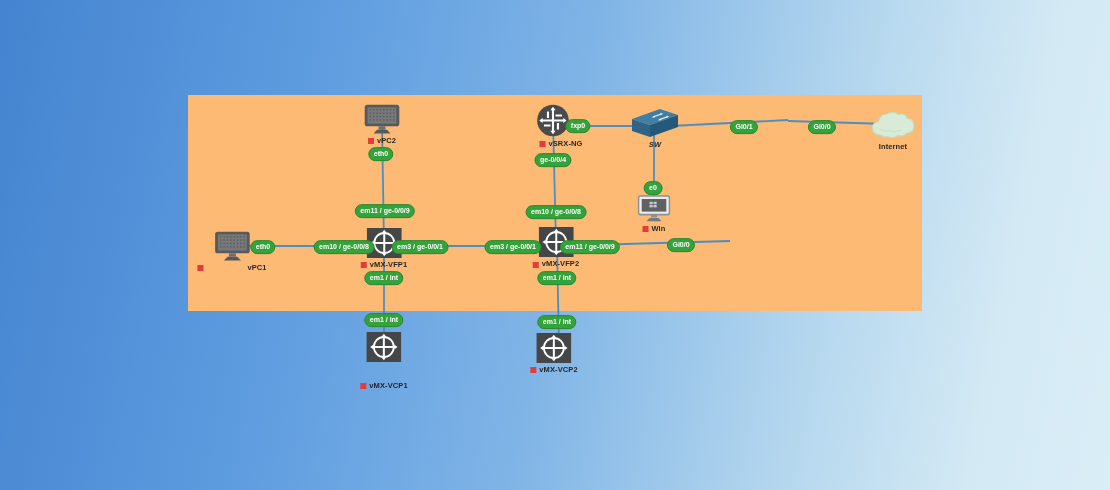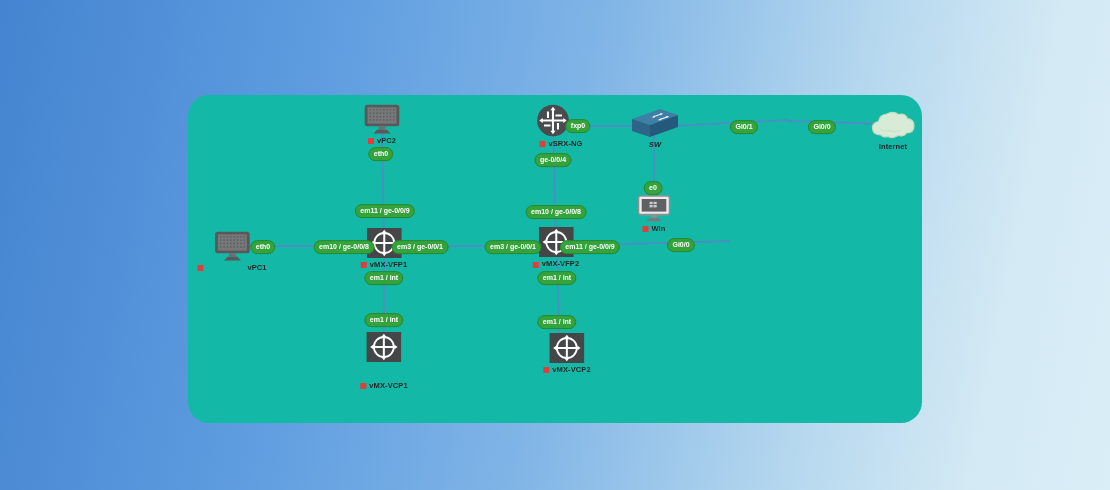--- a/index.html
+++ b/index.html
@@ -25,21 +25,21 @@
   .status-sq{width:6px;height:6px;display:inline-block;flex:0 0 auto;}
   .pill{
     position:absolute;z-index:3;transform:translate(-50%,-50%);
     border-radius:8px;padding:1.5px 4.5px;
     font-size:7px;font-weight:bold;white-space:nowrap;line-height:1.25;
   }
 </style>
 </head>
 <body>
 
-<div class="canvas" style="left: 188px; top: 95px; width: 734px; height: 328px; background: #14b8a6; border-radius: 21px;">
+<div class="canvas" style="left: 188px; top: 95px; width: 734px; height: 216px; background: #fdba74;">
     <svg width="734" height="298" class="links-svg">
       <line x1="194" y1="28" x2="196" y2="150" stroke="#4a8fc4" stroke-width="1.8"></line>
       <line x1="44" y1="151" x2="196" y2="151" stroke="#4a8fc4" stroke-width="1.8"></line>
       <line x1="196" y1="151" x2="368" y2="151" stroke="#4a8fc4" stroke-width="1.8"></line>
       <line x1="196" y1="151" x2="196" y2="250" stroke="#4a8fc4" stroke-width="1.8"></line>
       <line x1="365" y1="26" x2="368" y2="149" stroke="#4a8fc4" stroke-width="1.8"></line>
       <line x1="365" y1="31" x2="467" y2="31" stroke="#4a8fc4" stroke-width="1.8"></line>
       <line x1="466" y1="38" x2="466" y2="110" stroke="#4a8fc4" stroke-width="1.8"></line>
       <line x1="483" y1="31" x2="600" y2="25" stroke="#4a8fc4" stroke-width="1.8"></line>
       <line x1="600" y1="26" x2="700" y2="29" stroke="#4a8fc4" stroke-width="1.8"></line>
@@ -257,21 +257,21 @@
             <path d="M17.5 28.2 L15.2 25.2 L19.8 25.2 Z"></path>
             <path d="M3.8 15 L6.8 12.7 L6.8 17.3 Z"></path>
             <path d="M31.2 15 L28.2 12.7 L28.2 17.3 Z"></path>
           </g>
         </svg></div>
       <div class="device-label" style="color: rgb(38, 38, 38); margin-top: 19px;">
         <span class="status-sq" style="background: rgb(226, 60, 60);"></span>
         <span>vMX-VCP1</span>
       </div>
     </div>
-    <div class="device" style="left: 379px; top: 238px; text-align: right;">
+    <div class="device" style="left: 366px; top: 238px; text-align: right;">
       <div class="icon"><svg width="35" height="30" viewBox="0 0 35 30">
           <rect width="35" height="30" fill="#454648"></rect>
           <circle cx="17.5" cy="15" r="10" fill="none" stroke="#fff" stroke-width="1.8"></circle>
           <g stroke="#fff" stroke-width="2">
             <line x1="17.5" y1="3.5" x2="17.5" y2="26.5"></line>
             <line x1="5.5" y1="15" x2="29.5" y2="15"></line>
           </g>
           <g fill="#fff">
             <path d="M17.5 1.8 L15.2 4.8 L19.8 4.8 Z"></path>
             <path d="M17.5 28.2 L15.2 25.2 L19.8 25.2 Z"></path>

